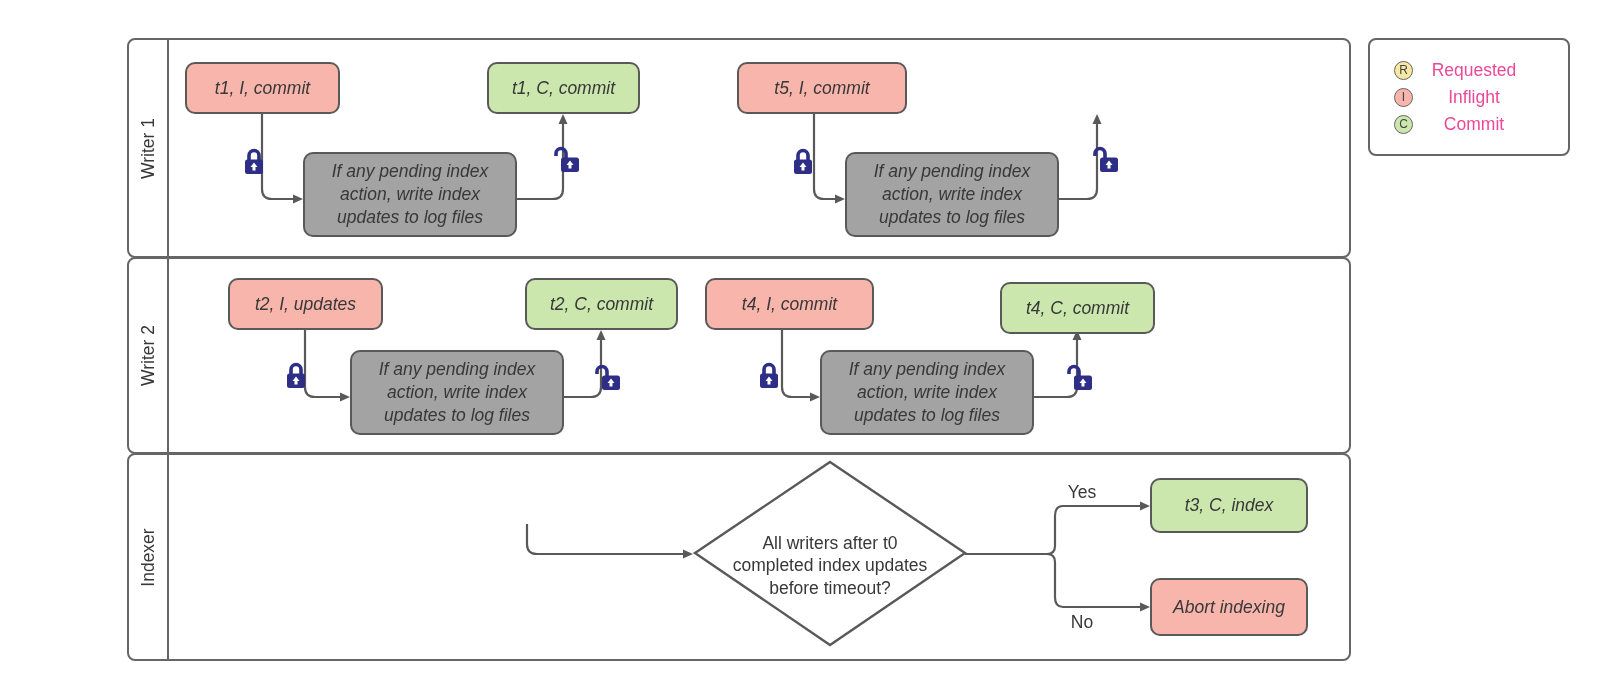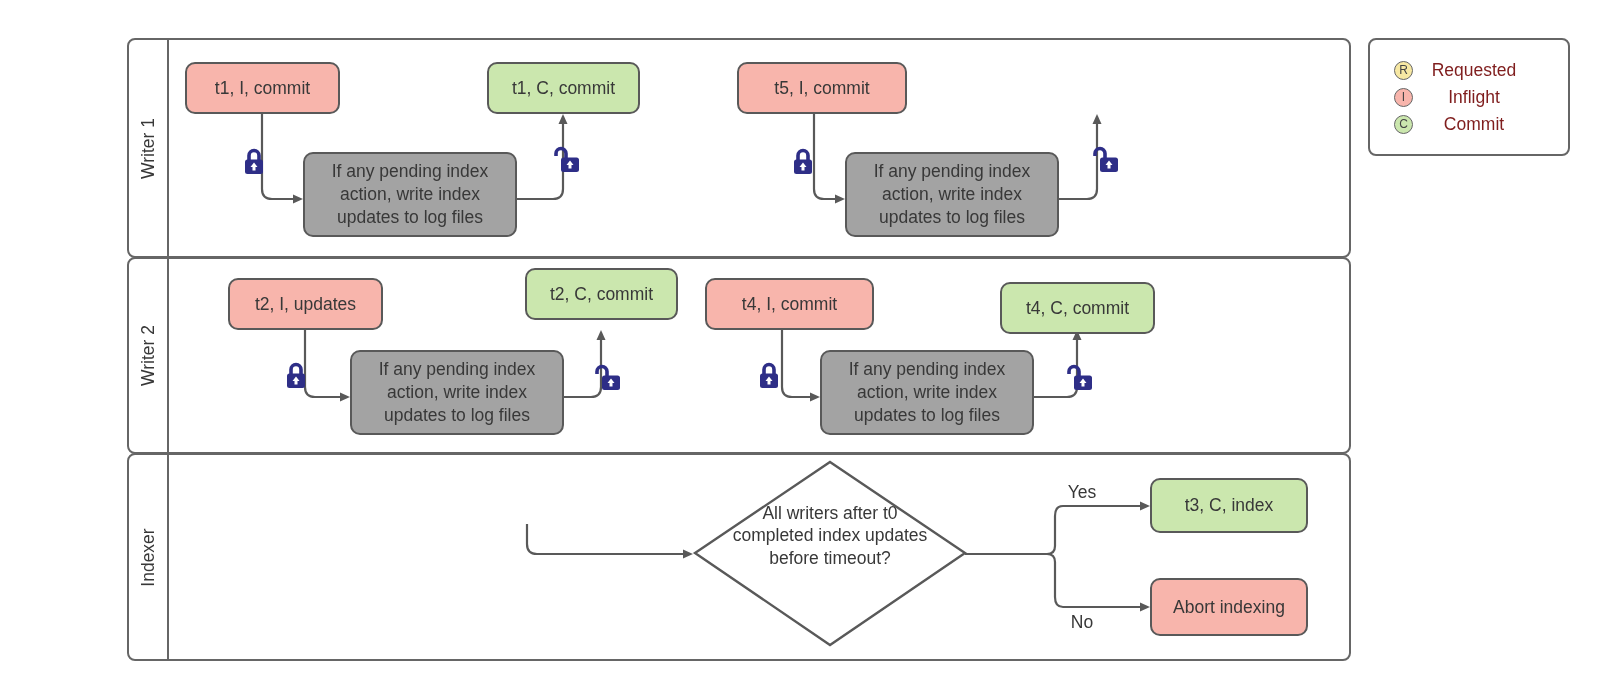--- a/index.html
+++ b/index.html
@@ -4,37 +4,37 @@
 <style>
   html,body{margin:0;padding:0;background:#ffffff;}
   #page{position:relative;width:1609px;height:700px;background:#ffffff;
         font-family:"Liberation Sans", sans-serif;color:#383838;overflow:hidden;}
   .lane{position:absolute;border:2px solid #666666;border-radius:8px;background:#ffffff;}
   .lane-labelcell{position:absolute;left:0;top:0;bottom:0;width:38px;border-right:2px solid #666666;
         display:flex;align-items:center;justify-content:center;}
   .lane-labelcell span{transform:rotate(-90deg);white-space:nowrap;font-size:17.5px;color:#383838;}
   .node{position:absolute;border:2.5px solid #595959;border-radius:10px;
         display:flex;align-items:center;justify-content:center;
-        font-size:17.5px;color:#383838;box-sizing:border-box;text-align:center;}
+        font-size:17.5px;color:#383838;box-sizing:border-box;text-align:center;font-style:italic;}
   .pink{background:#F8B5AC;}
   .green{background:#CBE7AE;}
   .yellow{background:#F7E8A3;}
   .white{background:#a3a3a3;line-height:1.3;padding:4px 19px;}
   .floatlabel{position:absolute;font-size:17.5px;color:#383838;text-align:center;}
   .lock{position:absolute;width:26px;height:30px;display:block;}
   #wires{position:absolute;left:0;top:0;width:1609px;height:700px;pointer-events:none;}
-  #diamond-text{position:absolute;left:730px;top:502px;width:200px;font-size:17.5px;
+  #diamond-text{position:absolute;left:730px;top:532px;width:200px;font-size:17.5px;
         line-height:1.28;text-align:center;color:#383838;}
   .legend{position:absolute;left:1368px;top:38px;width:202px;height:118px;
         border:2px solid #666666;border-radius:8px;background:#ffffff;
         display:flex;flex-direction:column;justify-content:center;gap:6px;padding-left:24px;box-sizing:border-box;}
   .legend-row{display:flex;align-items:center;gap:6px;}
   .legend-dot{width:19px;height:19px;border-radius:50%;border:1.5px solid #666666;
         display:flex;align-items:center;justify-content:center;font-size:12px;color:#444;box-sizing:border-box;}
-  .legend-label{display:inline-block;width:110px;text-align:center;font-size:17.5px;color:#7f1d1d;}
+  .legend-label{display:inline-block;width:110px;text-align:center;font-size:17.5px;color:#ec4899;}
 </style>
 </head>
 <body>
 
 <div id="page">
 
   <svg id="wires">
     <defs>
       <marker id="arr" markerUnits="userSpaceOnUse" markerWidth="13" markerHeight="11" viewBox="0 0 13 11" refX="2" refY="5.5" orient="auto">
         <path d="M1,1 L11,5.5 L1,10 Z" fill="#595959"></path>
@@ -83,21 +83,21 @@
   </svg>
 
   <div class="node pink" style="left:185px;top:62px;width:155px;height:52px">t1, I, commit</div>
   <div class="node white" style="left:303px;top:152px;width:214px;height:85px">If any pending index action, write index updates to log files</div>
   <div class="node green" style="left:487px;top:62px;width:153px;height:52px">t1, C, commit</div>
   <div class="node pink" style="left:737px;top:62px;width:170px;height:52px">t5, I, commit</div>
   <div class="node white" style="left:845px;top:152px;width:214px;height:85px">If any pending index action, write index updates to log files</div>
 
   <div class="node pink" style="left:228px;top:278px;width:155px;height:52px">t2, I, updates</div>
   <div class="node white" style="left:350px;top:350px;width:214px;height:85px">If any pending index action, write index updates to log files</div>
-  <div class="node green" style="left:525px;top:268px;width:153px;height:52px">t2, C, commit</div>
+  <div class="node green" style="left:525px;top:278px;width:153px;height:52px">t2, C, commit</div>
   <div class="node pink" style="left:705px;top:278px;width:169px;height:52px">t4, I, commit</div>
   <div class="node white" style="left:820px;top:350px;width:214px;height:85px">If any pending index action, write index updates to log files</div>
   <div class="node green" style="left:1000px;top:282px;width:155px;height:52px">t4, C, commit</div>
 
   <div id="diamond-text">All writers after t0 completed index updates before timeout?</div>
   <div class="floatlabel" style="left:1052px;top:482px;width:60px">Yes</div>
   <div class="floatlabel" style="left:1052px;top:612px;width:60px">No</div>
   <div class="node green" style="left:1150px;top:478px;width:158px;height:55px">t3, C, index</div>
   <div class="node pink" style="left:1150px;top:578px;width:158px;height:58px">Abort indexing</div>
 

